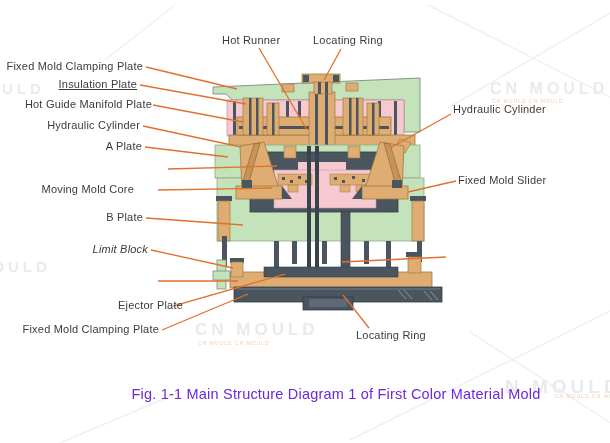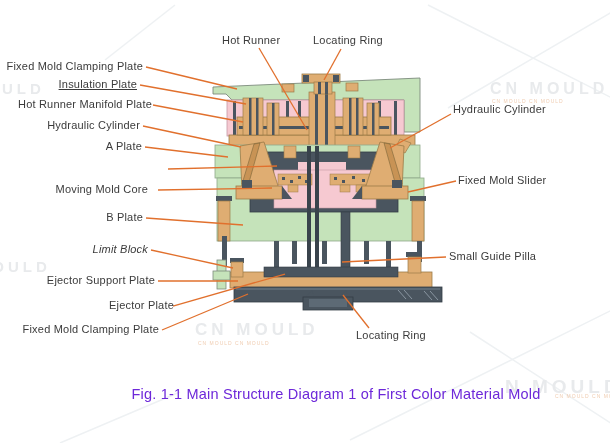--- a/index.html
+++ b/index.html
@@ -223,34 +223,32 @@
   <div class="wm wm-sub" style="left:492px;top:98px;font-size:5px;">CN MOULD CN MOULD</div>
   <div class="wm" style="left:195px;top:320px;font-size:17px;">CN MOULD</div>
   <div class="wm wm-sub" style="left:198px;top:340px;font-size:5px;">CN MOULD CN MOULD</div>
   <div class="wm" style="left:505px;top:376px;font-size:19px;">N MOULD</div>
   <div class="wm wm-sub" style="left:555px;top:393px;font-size:5px;">CN MOULD CN MOULD</div>
   <div class="wm" style="left:-62px;top:258px;font-size:15px;">CN MOULD</div>
   <div class="wm" style="left:-68px;top:80px;font-size:15px;">CN MOULD</div>
 
   <div class="lbl" style="right:467px;top:60px;">Fixed Mold Clamping Plate</div>
   <div class="lbl" style="right:473px;top:78px;text-decoration:underline;">Insulation Plate</div>
-  <div class="lbl" style="right:458px;top:98px;">Hot Runner Manifold Plate</div>
+  <div class="lbl" style="right:458px;top:98px;">Hot Guide Manifold Plate</div>
   <div class="lbl" style="right:470px;top:119px;">Hydraulic Cylinder</div>
   <div class="lbl" style="right:468px;top:140px;margin-left:44px;">A Plate</div>
-  <div class="lbl" style="right:462px;top:183px;">Moving Mold Core</div>
+  <div class="lbl" style="right:476px;top:183px;">Moving Mold Core</div>
   <div class="lbl" style="right:467px;top:211px;">B Plate</div>
   <div class="lbl" style="right:462px;top:243px;font-style:italic;">Limit Block</div>
-  <div class="lbl" style="right:455px;top:274px;">Ejector Support Plate</div>
-  <div class="lbl" style="right:436px;top:299px;padding-left:32px;">Ejector Plate</div>
+  <div class="lbl" style="right:427px;top:299px;padding-left:32px;">Ejector Plate</div>
   <div class="lbl" style="right:451px;top:323px;">Fixed Mold Clamping Plate</div>
 
   <div class="lbl" style="left:222px;top:34px;">Hot Runner</div>
   <div class="lbl" style="left:313px;top:34px;">Locating Ring</div>
 
   <div class="lbl" style="left:453px;top:103px;">Hydraulic Cylinder</div>
   <div class="lbl" style="left:458px;top:174px;">Fixed Mold Slider</div>
-  <div class="lbl" style="left:449px;top:250px;">Small Guide Pilla</div>
 
   <div class="lbl" style="left:356px;top:329px;">Locating Ring</div>
 
   <div class="caption">Fig. 1-1 Main Structure Diagram 1 of First Color Material Mold</div>
 
 </div>
 
 </body></html>

